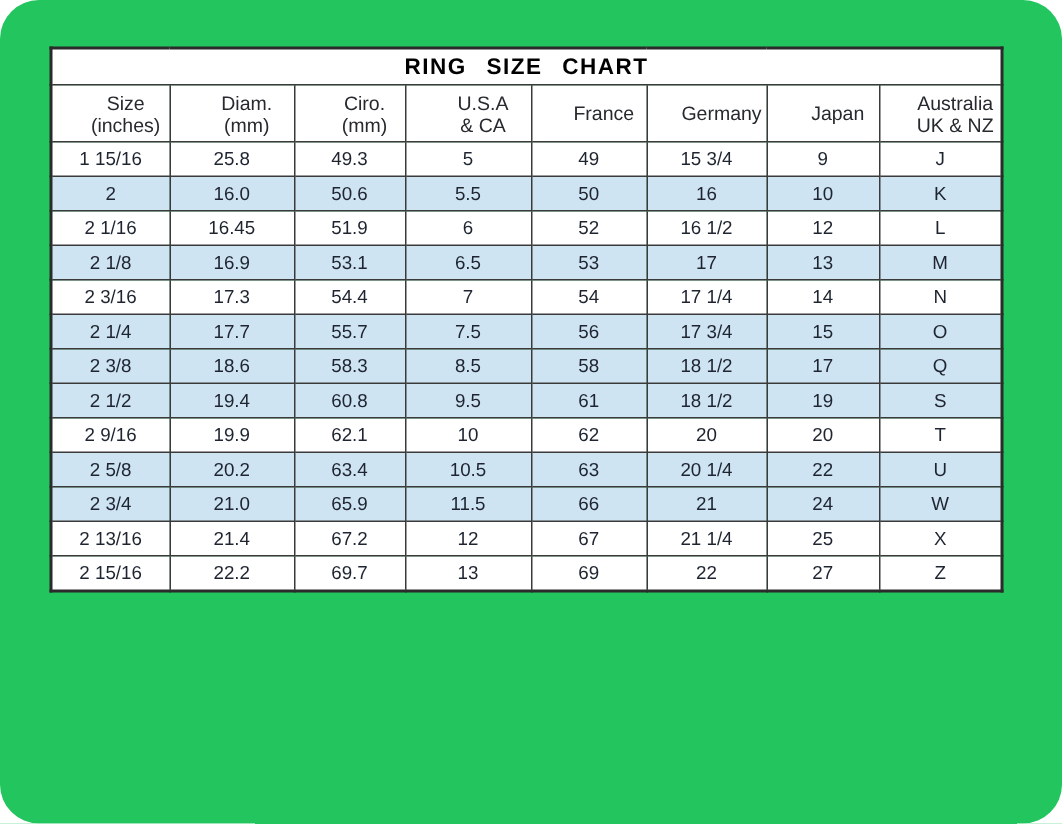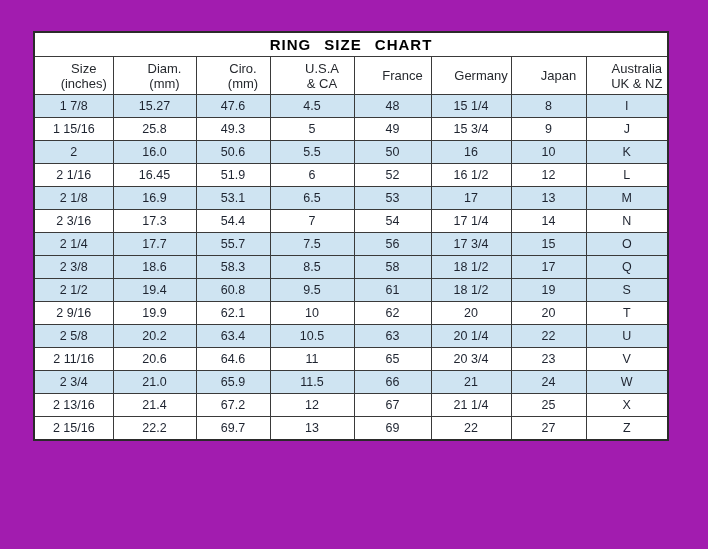--- a/index.html
+++ b/index.html
@@ -5,22 +5,23 @@
   html, body {
     margin: 0;
     padding: 0;
     background: #ffffff;
     font-family: "Liberation Sans", "DejaVu Sans", sans-serif;
   }
   .page {
     position: relative;
     width: 708px;
     height: 549px;
-    background: #a21caf;
+    background: #22c55e;
     overflow: hidden;
+    border-radius: 26px;
   }
   table.ring-chart {
     position: absolute;
     left: 33px;
     top: 31px;
     width: 634px;
     border-collapse: collapse;
     table-layout: fixed;
     color: #1e2430;
   }
@@ -104,30 +105,20 @@
           <span class="sub">Japan</span>
         </th>
         <th>
           <span class="sub">Australia</span>
           <span class="sub">UK &amp; NZ</span>
         </th>
       </tr>
     </tbody>
     <tbody>
 
-        <tr class="data-row stripe">
-          <td>1 7/8</td>
-          <td>15.27</td>
-          <td>47.6</td>
-          <td>4.5</td>
-          <td>48</td>
-          <td>15 1/4</td>
-          <td>8</td>
-          <td>I</td>
-        </tr>
 
         <tr class="data-row">
           <td>1 15/16</td>
           <td>25.8</td>
           <td>49.3</td>
           <td>5</td>
           <td>49</td>
           <td>15 3/4</td>
           <td>9</td>
           <td>J</td>
@@ -227,30 +218,20 @@
           <td>2 5/8</td>
           <td>20.2</td>
           <td>63.4</td>
           <td>10.5</td>
           <td>63</td>
           <td>20 1/4</td>
           <td>22</td>
           <td>U</td>
         </tr>
 
-        <tr class="data-row">
-          <td>2 11/16</td>
-          <td>20.6</td>
-          <td>64.6</td>
-          <td>11</td>
-          <td>65</td>
-          <td>20 3/4</td>
-          <td>23</td>
-          <td>V</td>
-        </tr>
 
         <tr class="data-row stripe">
           <td>2 3/4</td>
           <td>21.0</td>
           <td>65.9</td>
           <td>11.5</td>
           <td>66</td>
           <td>21</td>
           <td>24</td>
           <td>W</td>

